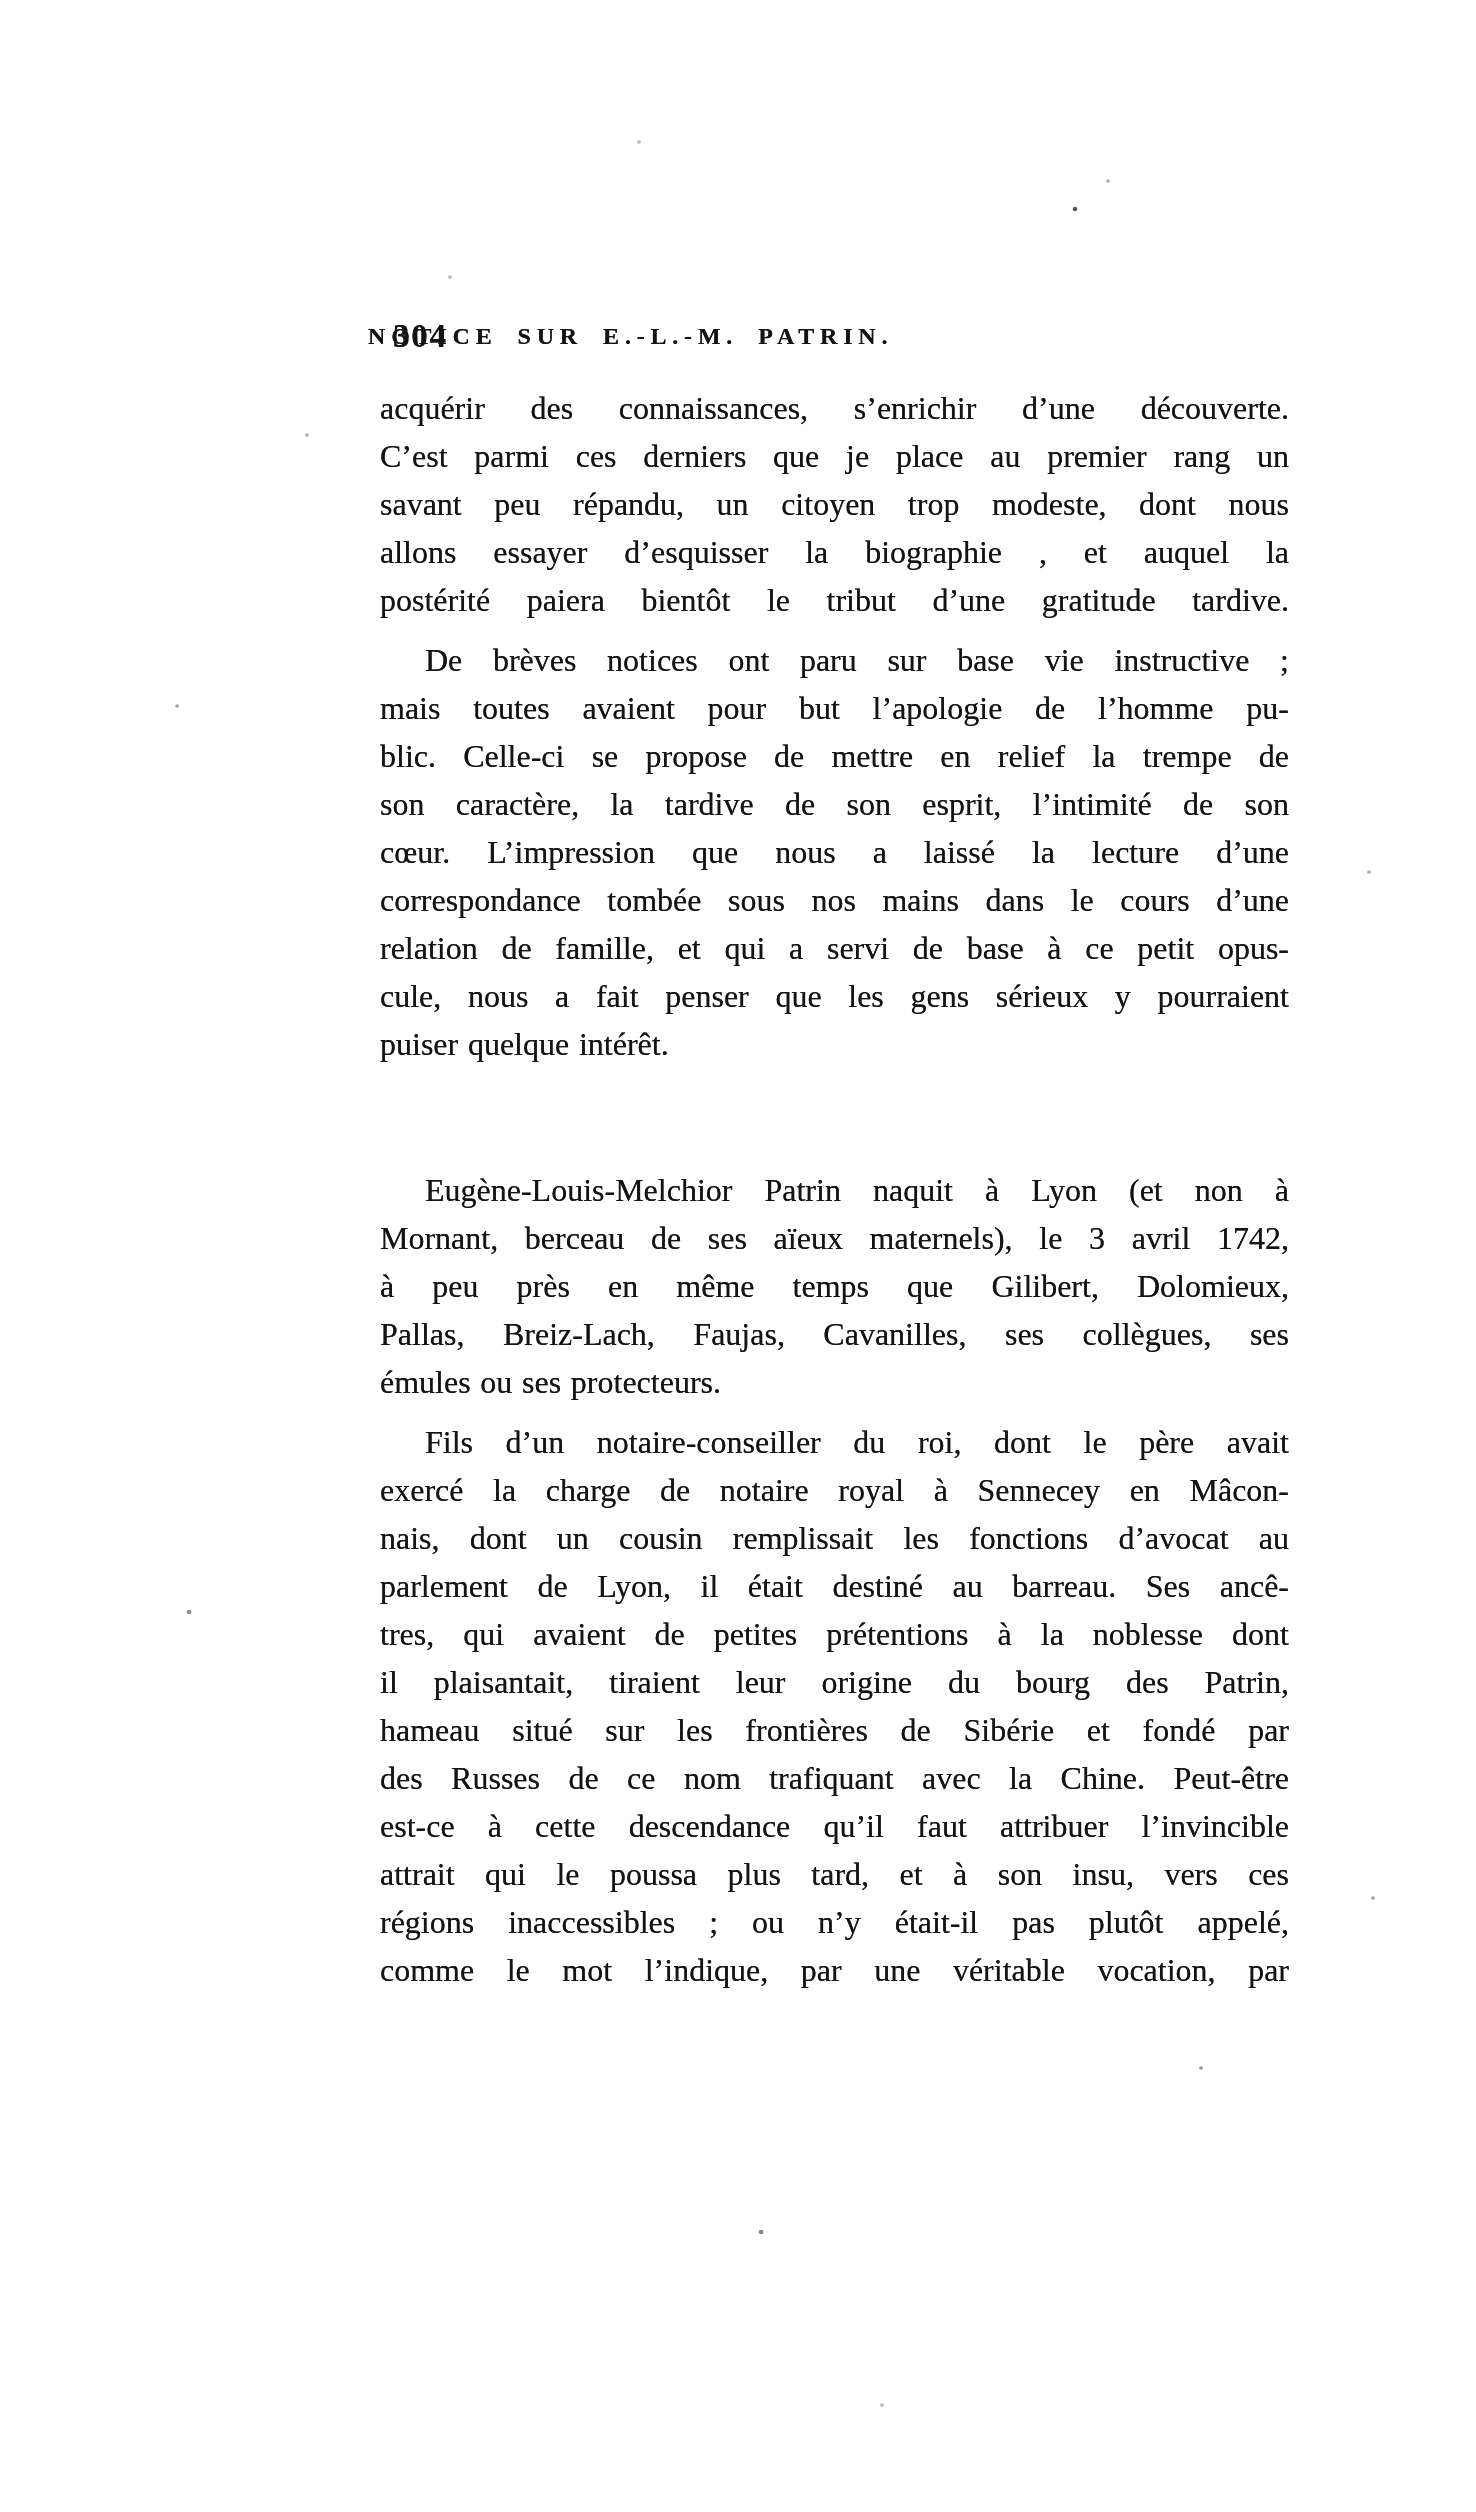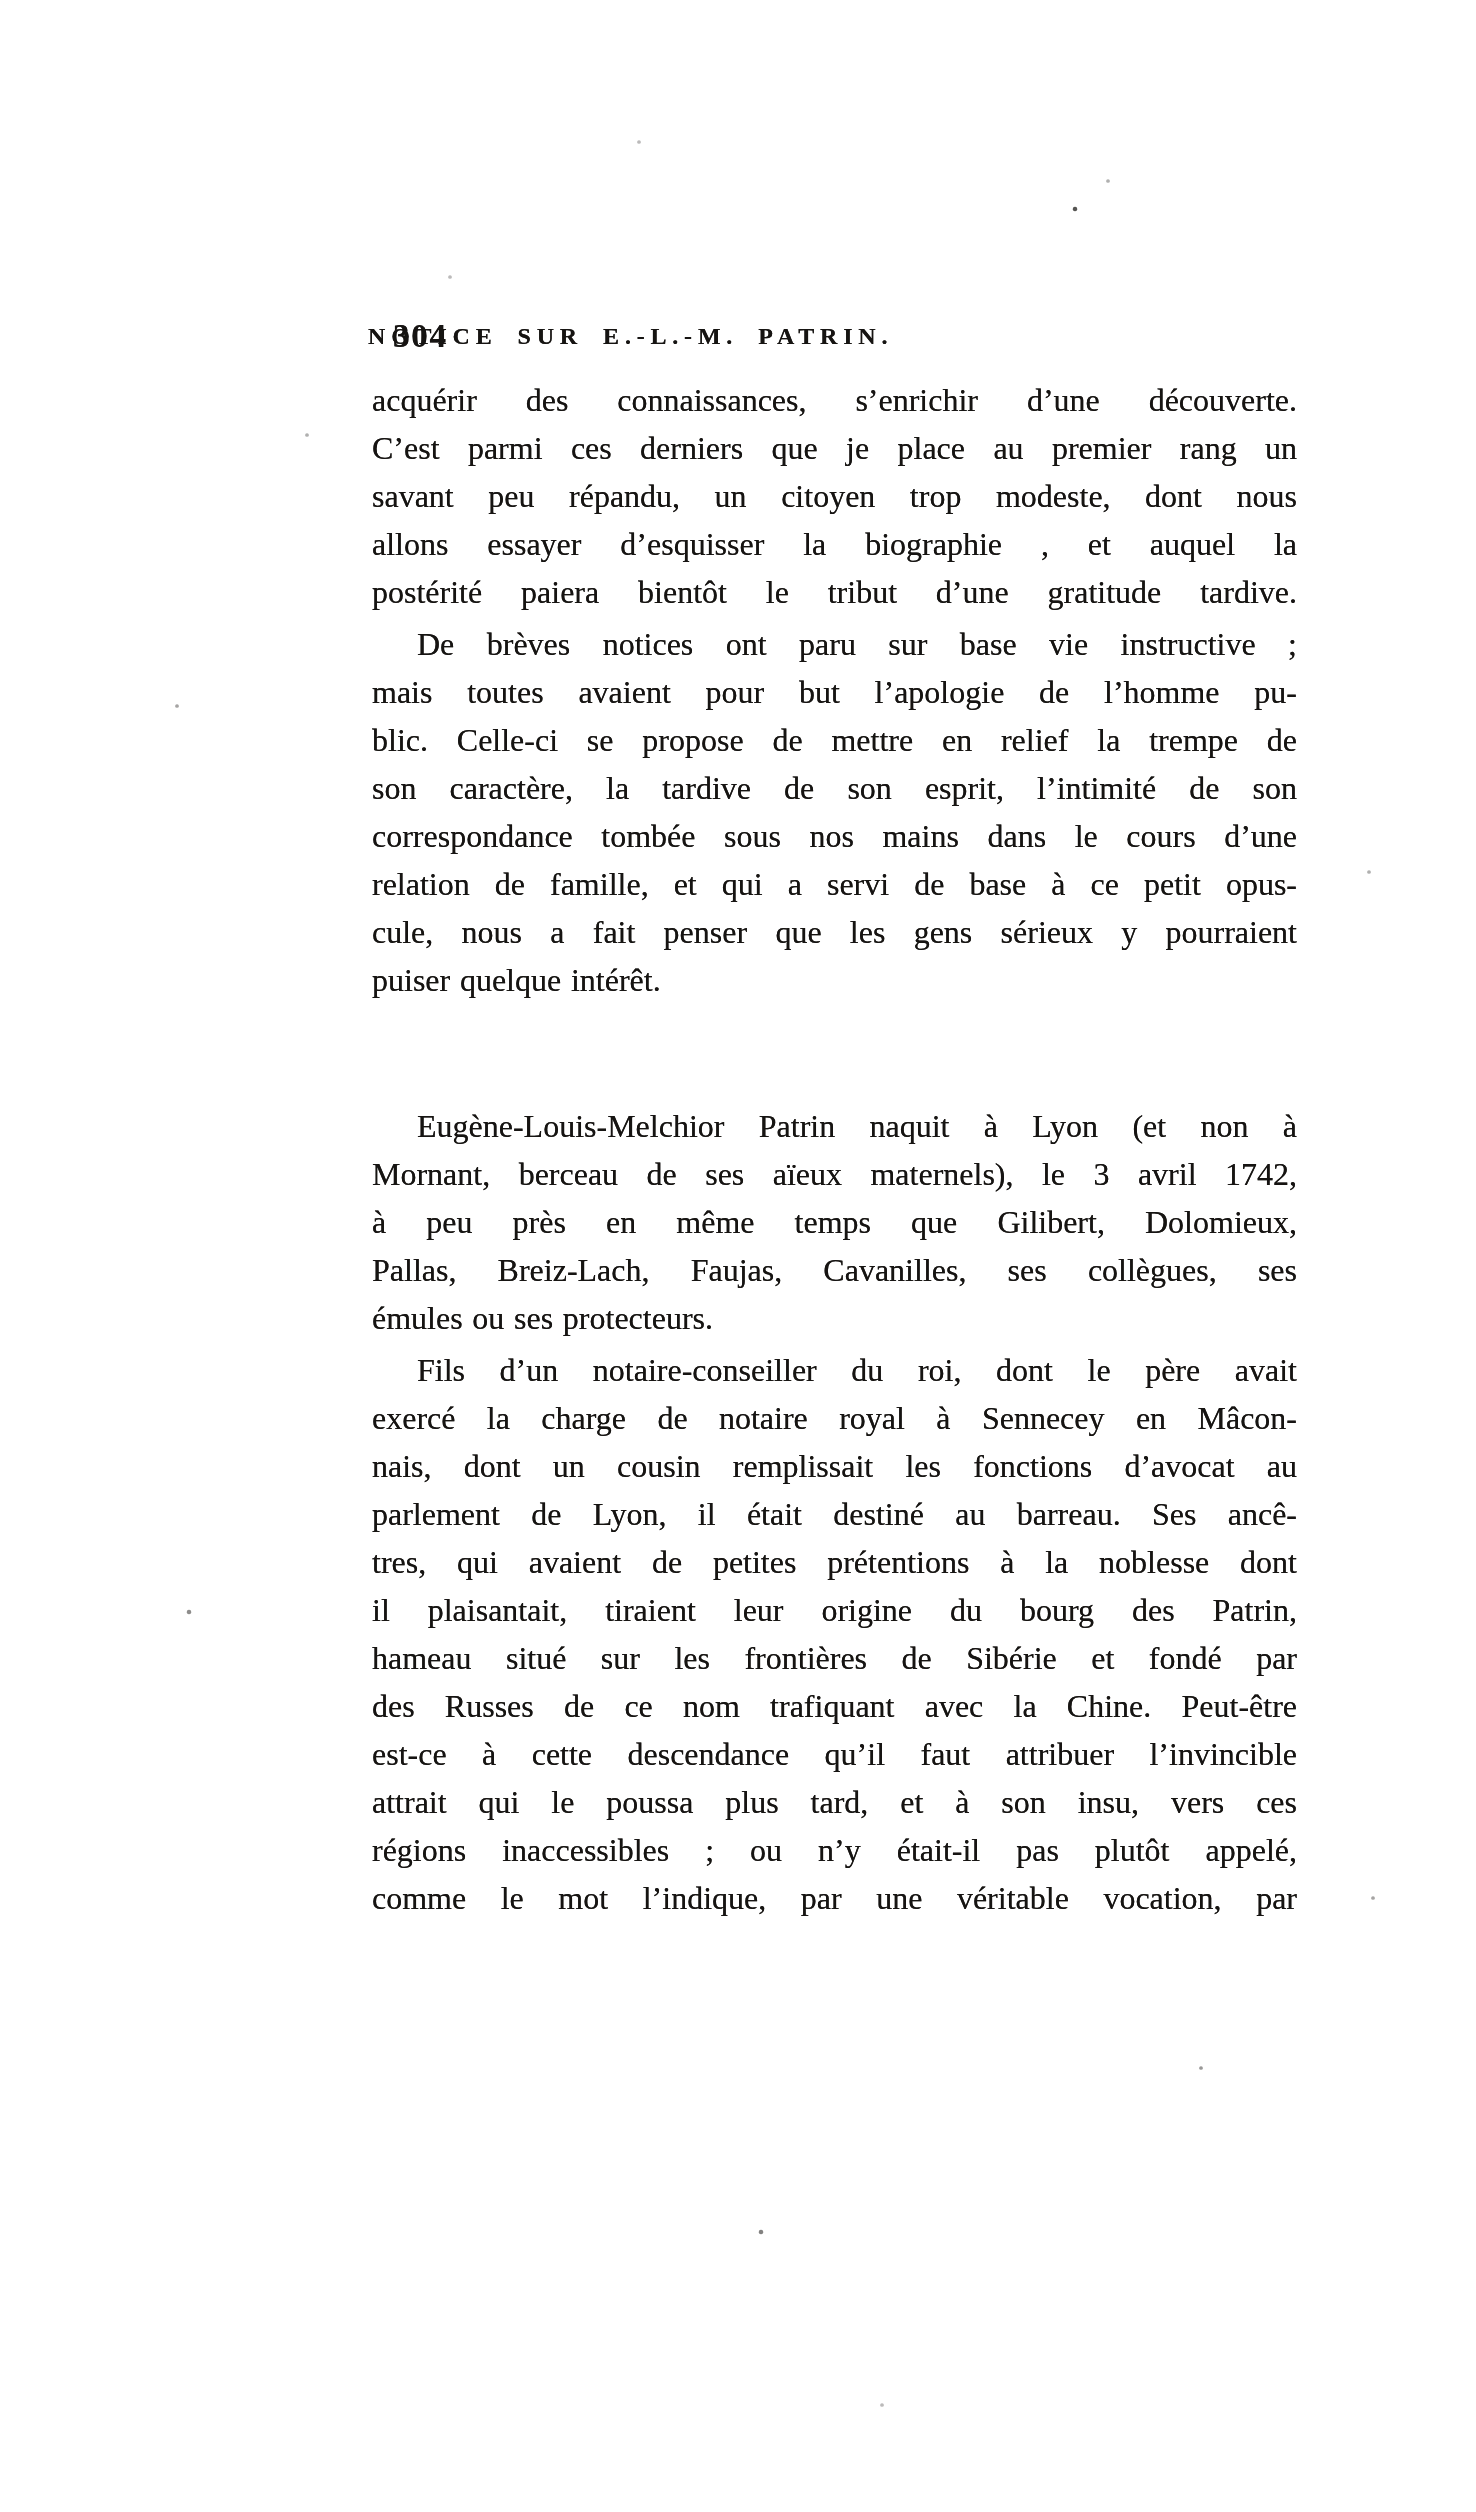--- a/index.html
+++ b/index.html
@@ -44,21 +44,21 @@
     word-spacing: 8.3px;
     text-shadow: 0 0 0.5px rgba(20,18,16,0.8);
   }
   
   .text-block {
     position: absolute;
     top: 372px;
     left: 368px;
     width: 933px;
   }
-  .para { margin: 4px; }
+  .para { margin: 12px; }
   .para.gap { margin-top: 98px; }
   .line {
     font-size: 32px;
     line-height: 48px;
     height: 48px;
     white-space: normal;
     text-align: justify;
     text-align-last: justify;
     word-spacing: 1.7px;
     text-shadow: 0 0 0.6px rgba(22,20,18,0.85);
@@ -102,20 +102,21 @@
         <div class="line">C’est parmi ces derniers que je place au premier rang un</div>
         <div class="line">savant peu répandu, un citoyen trop modeste, dont nous</div>
         <div class="line">allons essayer d’esquisser la biographie , et auquel la</div>
         <div class="line">postérité paiera bientôt le tribut d’une gratitude tardive.</div>
       </div>
       <div class="para">
         <div class="line indent">De brèves notices ont paru sur base vie instructive ;</div>
         <div class="line">mais toutes avaient pour but l’apologie de l’homme pu-</div>
         <div class="line">blic. Celle-ci se propose de mettre en relief la trempe de</div>
         <div class="line">son caractère, la tardive de son esprit, l’intimité de son</div>
+        <div class="line">cœur. L’impression que nous a laissé la lecture d’une</div>
         <div class="line">correspondance tombée sous nos mains dans le cours d’une</div>
         <div class="line">relation de famille, et qui a servi de base à ce petit opus-</div>
         <div class="line">cule, nous a fait penser que les gens sérieux y pourraient</div>
         <div class="line last-left">puiser quelque intérêt.</div>
       </div>
       <div class="para gap">
         <div class="line indent">Eugène-Louis-Melchior Patrin naquit à Lyon (et non à</div>
         <div class="line">Mornant, berceau de ses aïeux maternels), le 3 avril 1742,</div>
         <div class="line">à peu près en même temps que Gilibert, Dolomieux,</div>
         <div class="line">Pallas, Breiz-Lach, Faujas, Cavanilles, ses collègues, ses</div>

